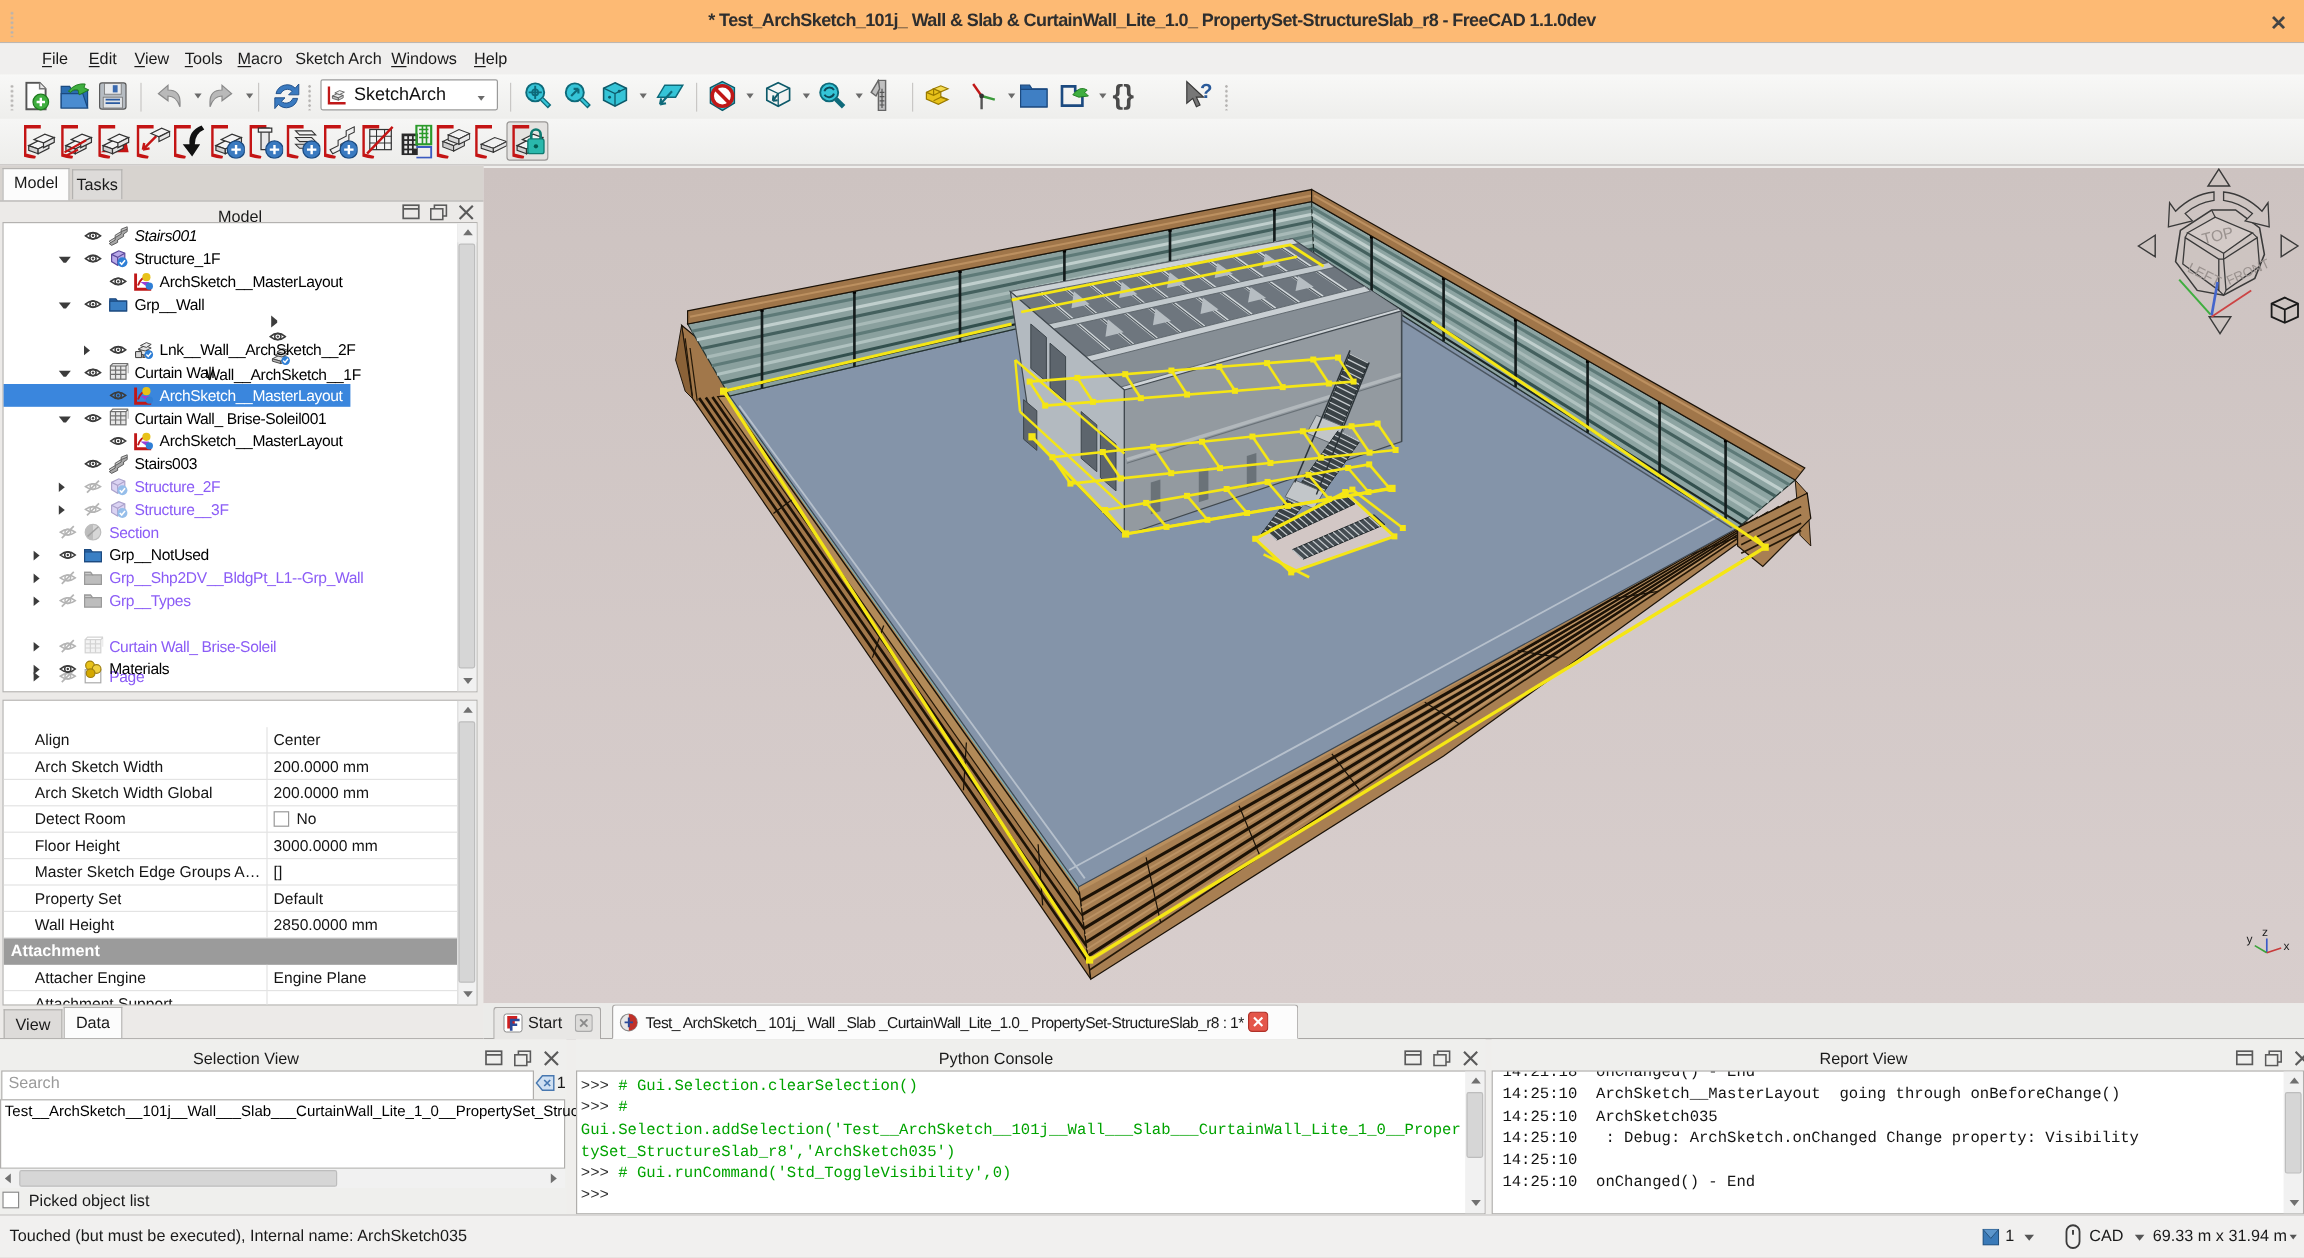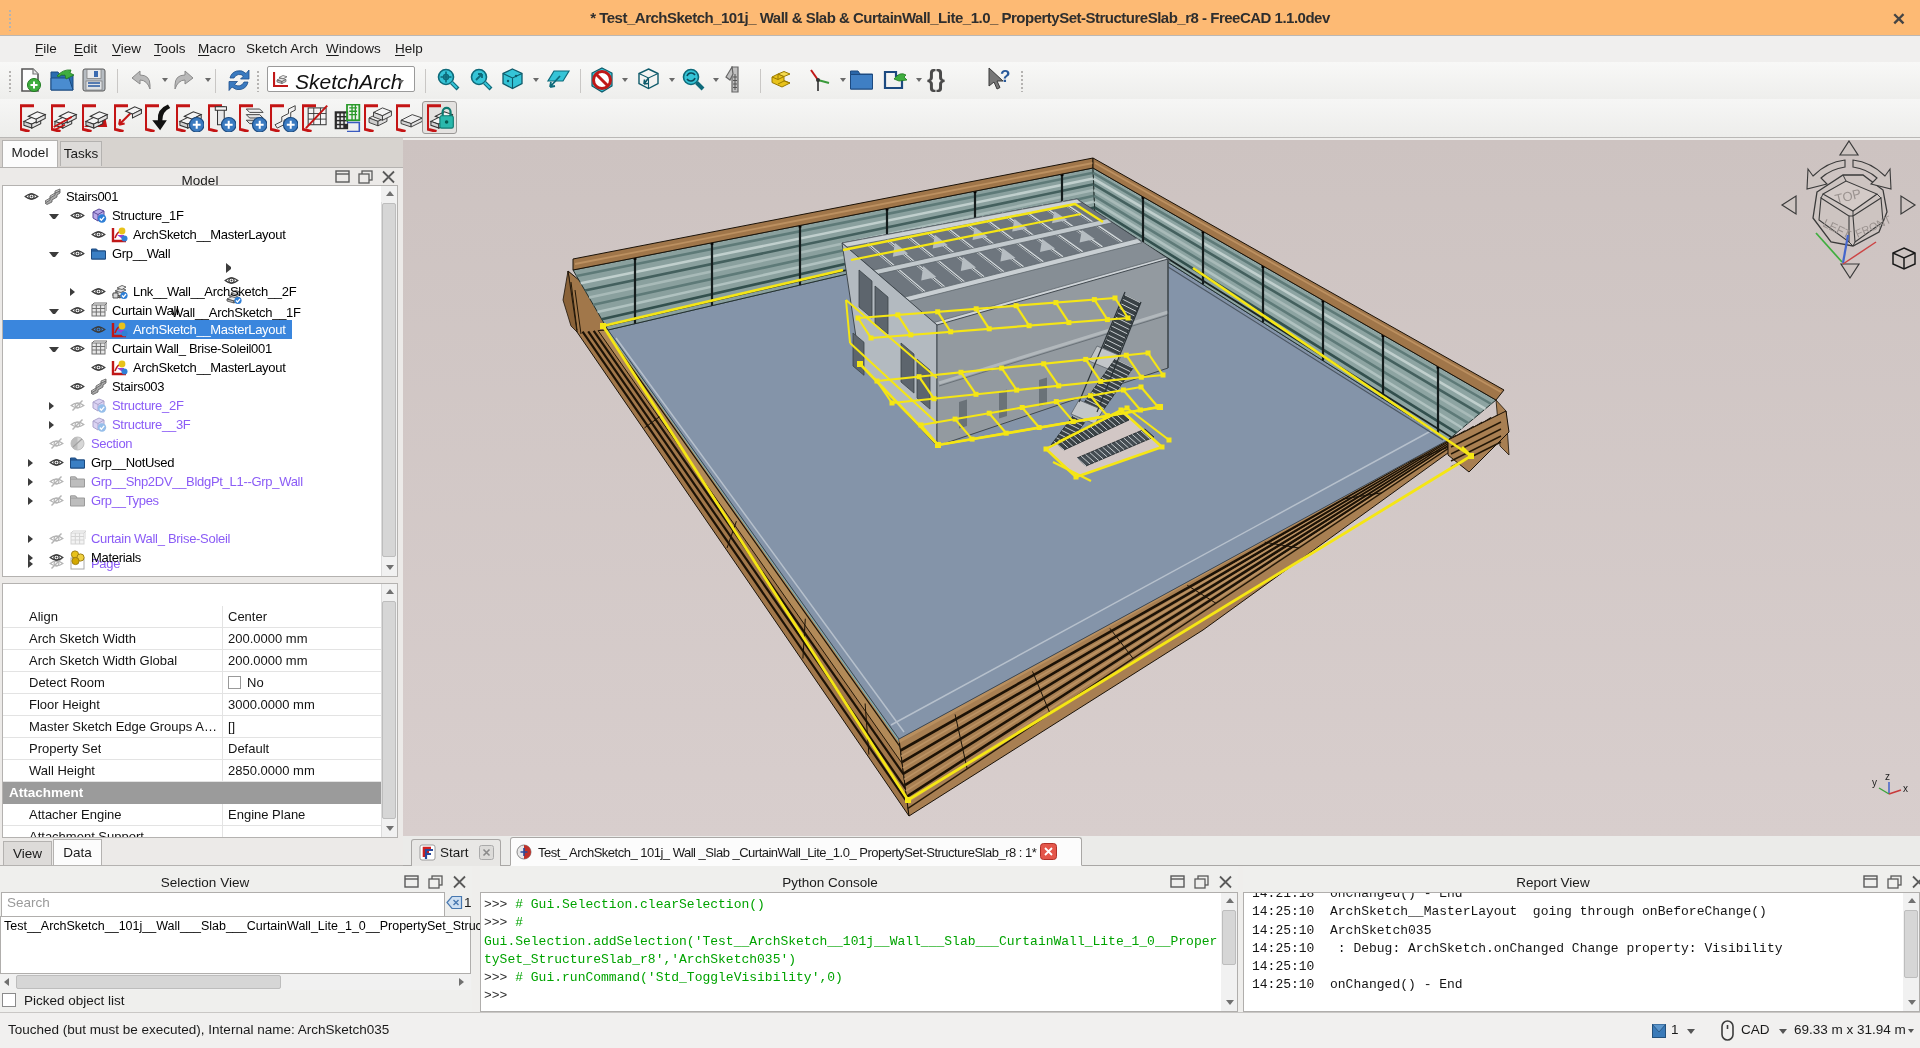--- a/index.html
+++ b/index.html
@@ -99,21 +99,21 @@
 <div style="position:absolute;left:267px;top:4px;width:148px;height:26px;background:#fff;border:1px solid #9a9a9a;border-radius:2px;"></div>
 <svg style="position:absolute;left:273px;top:9px;" width="17" height="17" viewBox="0 0 17 17">
       <path d="M1 1 L1 15 L15 15" stroke="#c01818" stroke-width="2.2" fill="none"></path>
       <g stroke="#555" stroke-width="0.7">
         <path d="M4 9 L8 7 L13 8.5 L9 10.5 Z" fill="#e8e8e8"></path>
         <path d="M4 9 L9 10.5 L9 12.5 L4 11 Z" fill="#c0c0c0"></path>
         <path d="M9 10.5 L13 8.5 L13 10.5 L9 12.5 Z" fill="#d6d6d6"></path>
         <path d="M6 6.5 L10 4.5 L14 5.8 L10 7.8 Z" fill="#efefef"></path>
       </g>
     </svg>
-<span style="position:absolute;left:295px;top:8px;font-size:21px;color:#111;font-style:italic;">SketchArch</span>
+<span style="position:absolute;left:295px;top:8px;font-size:15px;color:#111;">SketchArch</span>
 <span style="position:absolute;left:398px;top:18px;width:0;height:0;border-left:3.5px solid transparent;border-right:3.5px solid transparent;border-top:4.5px solid #6a6a6a;"></span>
 <svg style="position:absolute;left:435px;top:5px;" width="25" height="25" viewBox="0 0 25 25">
       <circle cx="11" cy="10" r="7.5" fill="#35c4d7" stroke="#0e6a7a" stroke-width="1.6"></circle>
       <path d="M16.5 15.5 L23 22" stroke="#0e6a7a" stroke-width="4"></path>
       <path d="M16.5 15.5 L22 21" stroke="#35c4d7" stroke-width="2"></path>
       <path d="M11 4.5 L11 15.5 M5.5 10 L16.5 10" stroke="#0e6a7a" stroke-width="1.6"></path>
       <circle cx="11" cy="10" r="2.5" fill="none" stroke="#0e6a7a" stroke-width="1.4"></circle>
     </svg>
 <svg style="position:absolute;left:468px;top:5px;" width="25" height="25" viewBox="0 0 25 25">
       <circle cx="11" cy="10" r="7.5" fill="#35c4d7" stroke="#0e6a7a" stroke-width="1.6"></circle>
@@ -337,21 +337,21 @@
       <path d="M1 4 L14 4" stroke="#5a5a5a" stroke-width="1.4"></path>
     </svg>
     <svg style="position:absolute;left:358px;top:32px;" width="16" height="14" viewBox="0 0 16 14">
       <rect x="4" y="1" width="10" height="9" fill="none" stroke="#5a5a5a" stroke-width="1.3"></rect>
       <rect x="1" y="4" width="10" height="9" fill="#eceae8" stroke="#5a5a5a" stroke-width="1.3"></rect>
     </svg>
     <svg style="position:absolute;left:381px;top:32px;" width="15" height="14" viewBox="0 0 15 14">
       <path d="M2 1.5 L13 12.5 M13 1.5 L2 12.5" stroke="#5a5a5a" stroke-width="1.8"></path>
     </svg>
   <div id="treepanel">
-      <div class="trow" style="top:1px;">
+      <div class="trow" style="top:1px;padding-left:46px;font-style:italic;">
         <span class="tarrow"></span>
         <svg class="teye" viewBox="0 0 15 15">
           <path d="M1.2 7.5 Q7.5 2.2 13.8 7.5 Q7.5 12.8 1.2 7.5 Z" fill="none" stroke="#3c3c3c" stroke-width="1.3"></path>
           <circle cx="7.5" cy="7.5" r="2.6" fill="none" stroke="#3c3c3c" stroke-width="1.2"></circle>
           <circle cx="7.5" cy="7.5" r="1" fill="#3c3c3c"></circle>
         </svg>
         <svg class="ticon" viewBox="0 0 17 17" opacity="1">
           <g stroke="#5a5a5a" stroke-width="0.8" fill="#c8c8c8">
             <path d="M1 13 L6 10 L6 8 L11 5 L11 3 L16 1 L16 3 L13 5 L13 7 L8 10 L8 12 L3 15 Z"></path>
             <path d="M1 15 L6 12 L6 10 L11 7 L11 5 L16 3 L16 5 L13 7 L13 9 L8 12 L8 14 L3 16.5 Z" fill="#a8a8a8"></path>

